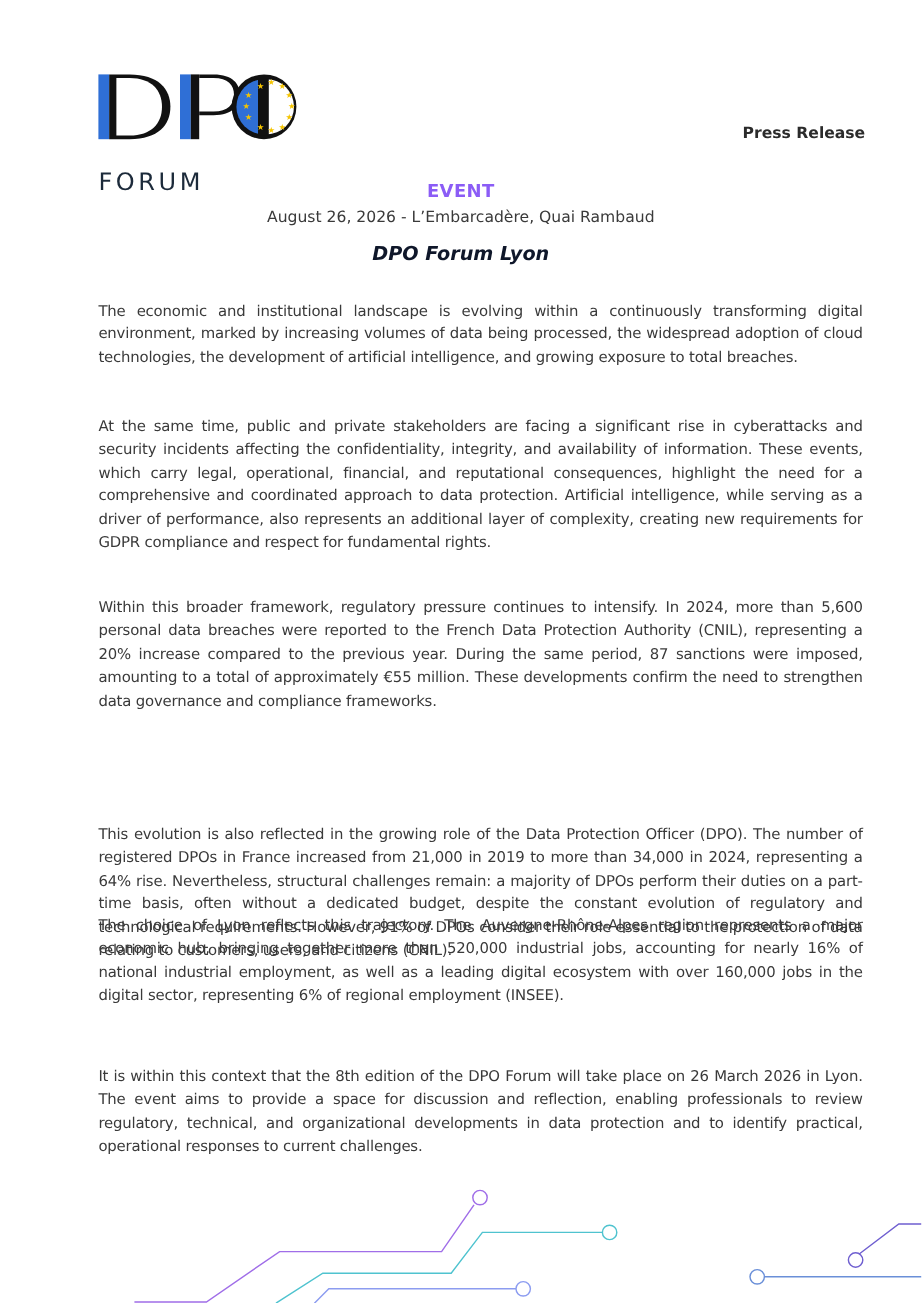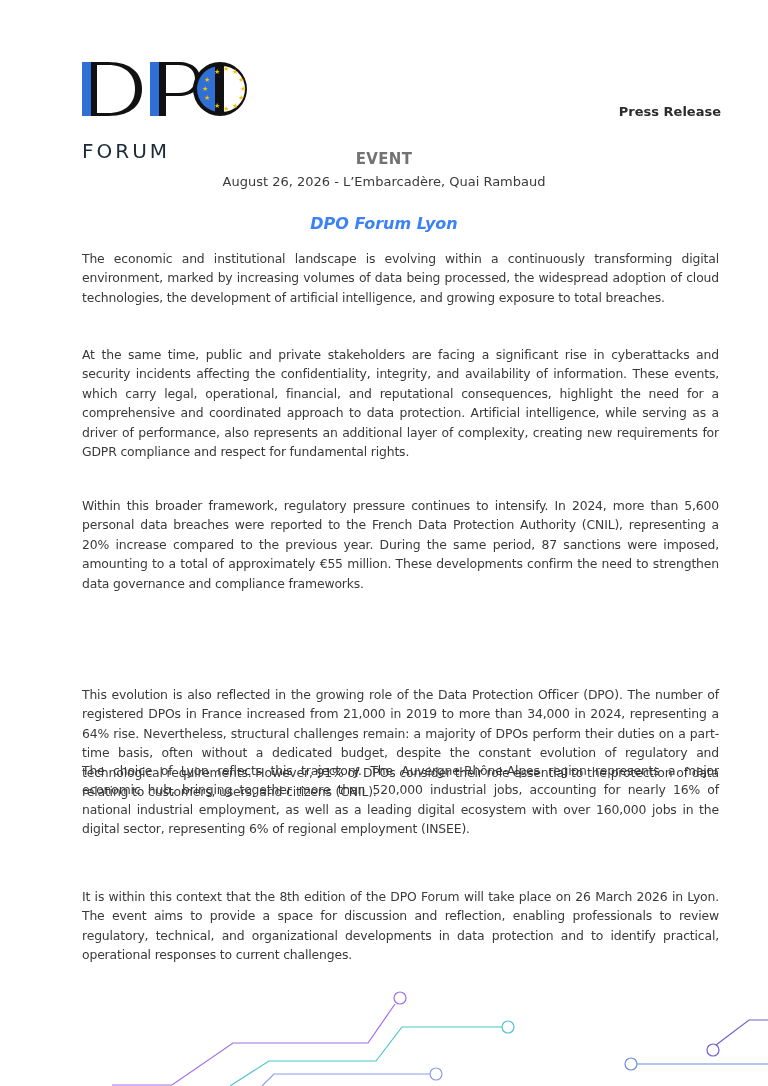--- a/index.html
+++ b/index.html
@@ -14,23 +14,23 @@
       line-height: 22px;
       margin-top: 20px;
     }
 
     .press-release {
       position: absolute; right: 47px; top: 104px;
       font-family: "DejaVu Sans", sans-serif; font-weight: bold; font-size: 13px; color: #2b2b2b; margin-left: 28px;
     }
 
     .header-block { position: absolute; left: 0; width: 768px; text-align: center; }
-    .event-title { top: 150px; font-weight: bold; font-size: 15px; color: #737373; letter-spacing: 0.3px; }
+    .event-title { top: 150px; font-weight: bold; font-size: 15px; color: #8b5cf6; letter-spacing: 0.3px; }
     .event-sub { top: 174px; font-size: 13px; color: #3a3a3a; }
-    .event-name { top: 214px; font-weight: bold; font-style: italic; font-size: 16px; color: #3b82f6; }
+    .event-name { top: 202px; font-weight: bold; font-style: italic; font-size: 16px; color: #0f172a; }
 
     .body-text {
       position: absolute; left: 82px; width: 637px;
       font-family: "DejaVu Sans", sans-serif; font-size: 12.4px; line-height: 19.4px;
       text-align: justify; color: #3a3a3a; letter-spacing: -0.15px;
     }
     .p1 { top: 249px; }
     .p2 { top: 345px; }
     .p3 { top: 496px; }
     .p4 { top: 641px; margin-top: 44px; }

